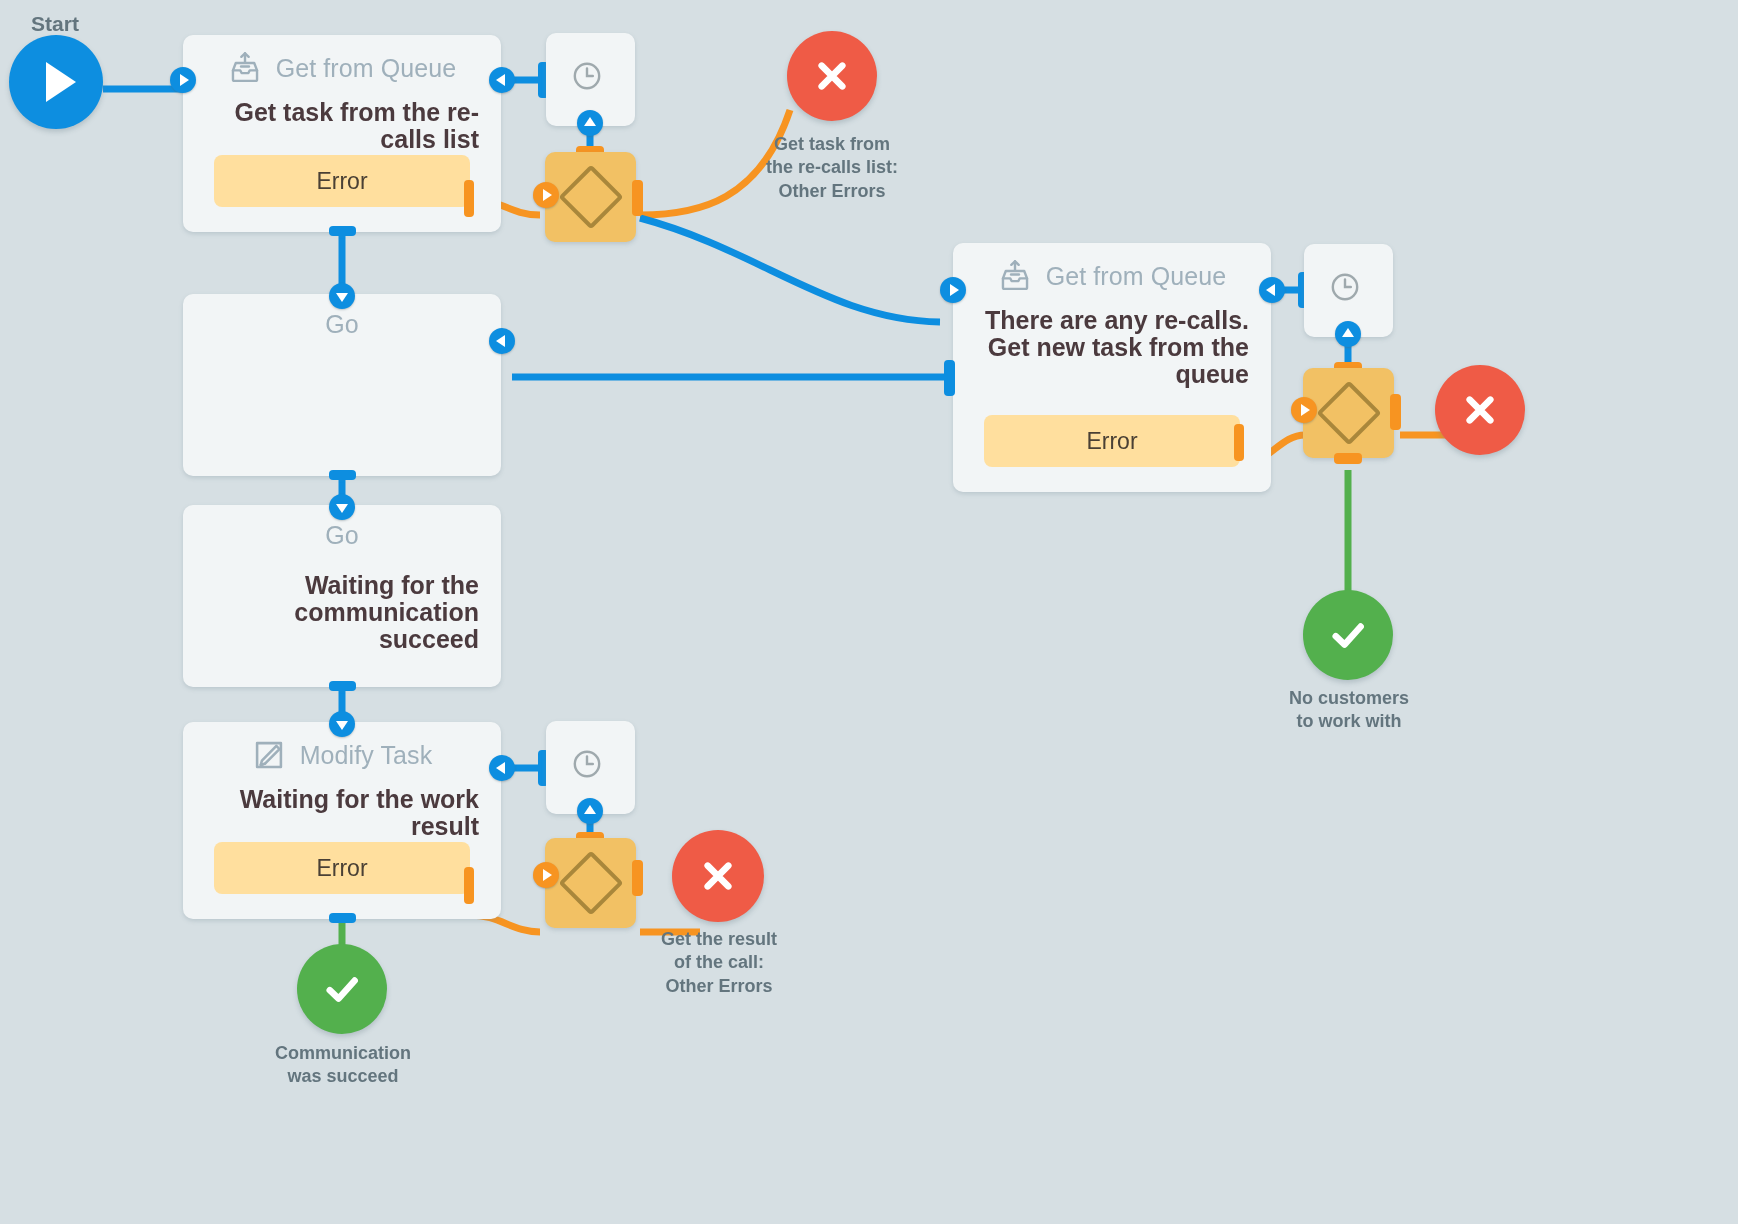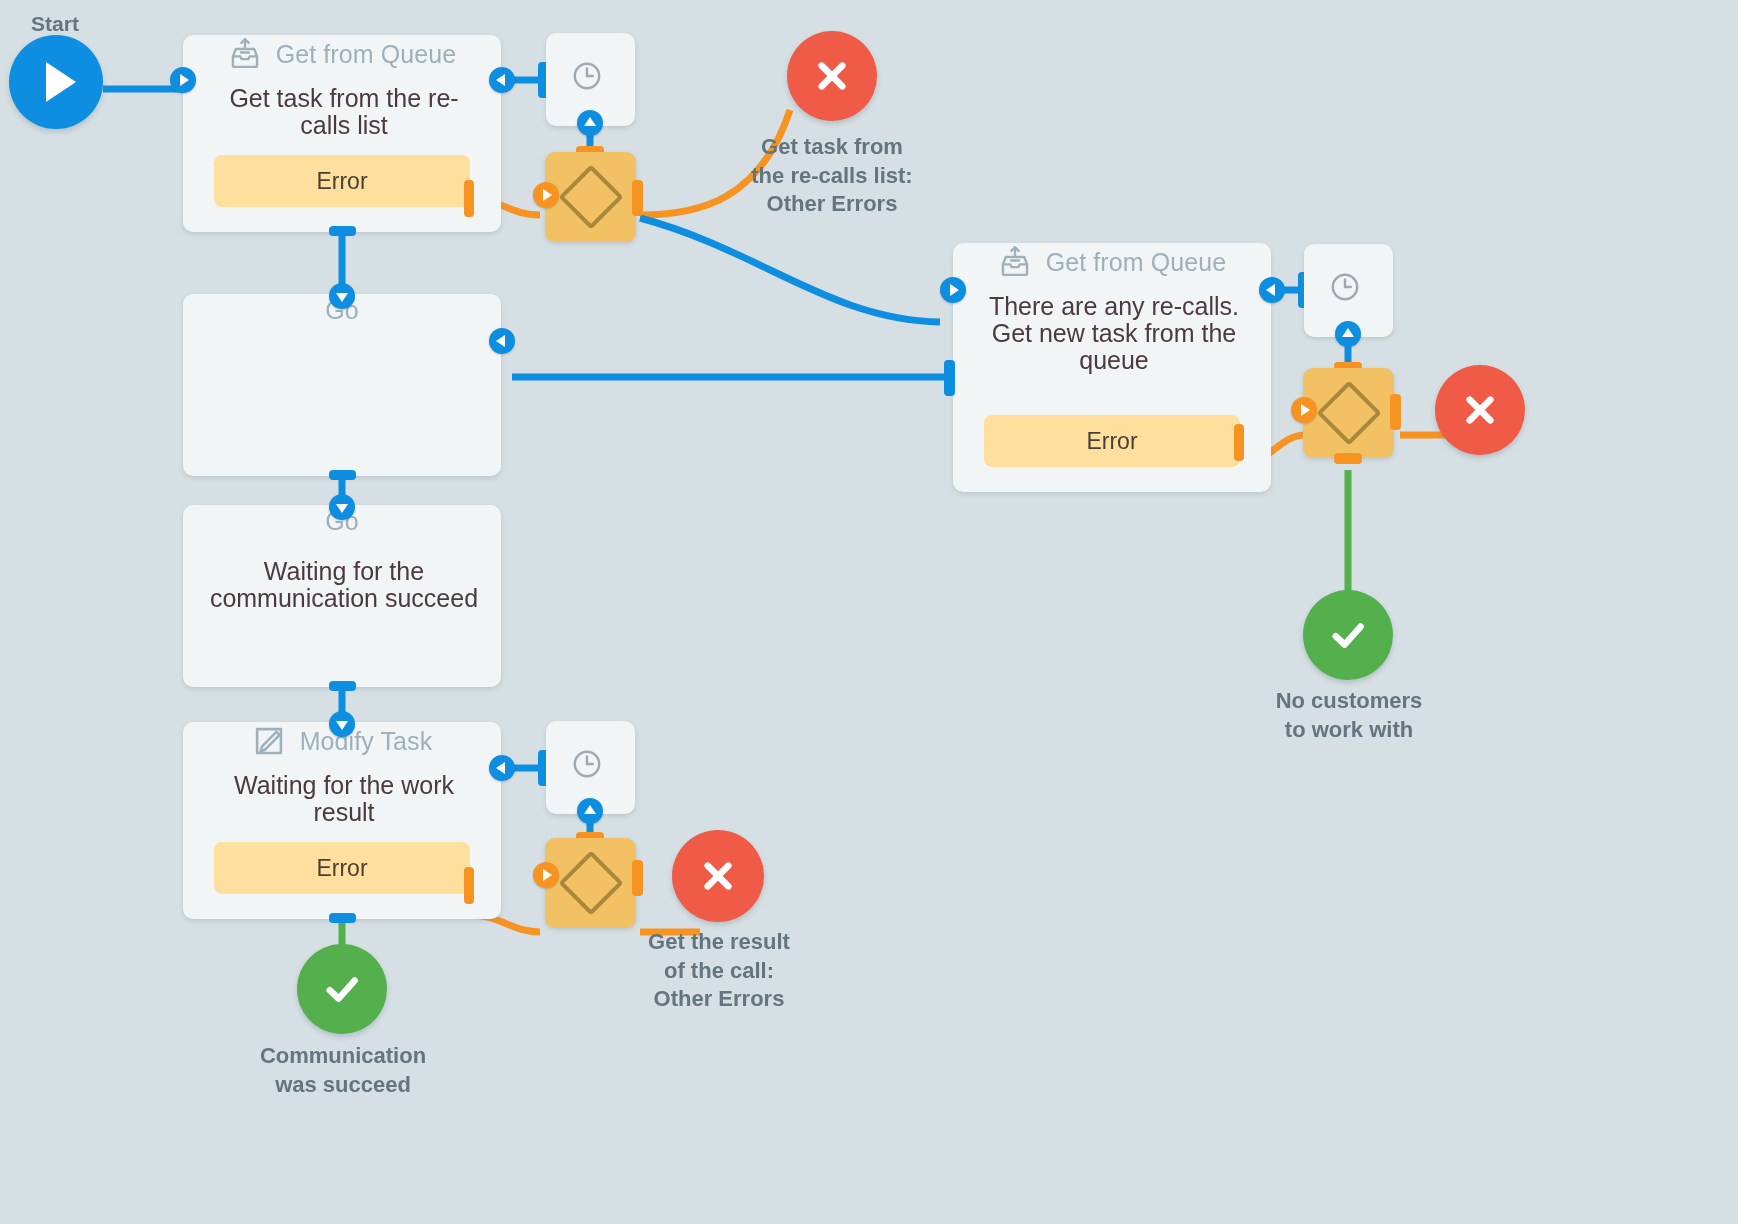--- a/index.html
+++ b/index.html
@@ -17,34 +17,35 @@
   .card{
     position:absolute;
     background:#f2f5f6;
     border-radius:10px;
     box-shadow:0 2px 4px rgba(120,140,150,.28);
     box-sizing:border-box;
   }
   .card-head{
     display:flex;align-items:center;justify-content:center;
     gap:14px;
-    padding-top:2px;
+    padding-top:16px;
   }
   .card-type{
     color:#9fb0bb;
     font-size:25px;
     font-family:"Liberation Sans",sans-serif;
     letter-spacing:.1px;
   }
   .card-title{
     color:#4b3a3e;
     font-size:25px;
-    text-align:center;
+    text-align:right;
     line-height:1.08;
     padding:14px 22px 0 26px;
+    font-weight:bold;
   }
   .err-btn{
     position:absolute;
     left:31px;right:31px;
     background:#ffdf9e;
     border-radius:8px;
     height:52px;
     display:flex;align-items:center;justify-content:center;
     color:#4a4035;
     font-size:23px;
@@ -92,21 +93,21 @@
   .port.orange{background:#f79421;}
 
   .tab{position:absolute;background:#0d8ee0;border-radius:4px;}
   .tab.orange{background:#f79421;}
 
   
   .flabel{
     position:absolute;
     color:#63757e;
     font-weight:bold;
-    font-size:22px;
+    font-size:18px;
     text-align:center;
     line-height:1.3;
   }
   .flabel.start-lbl{font-size:21px;}
 </style>
 </head>
 <body>
 
 <div id="canvas">
 

